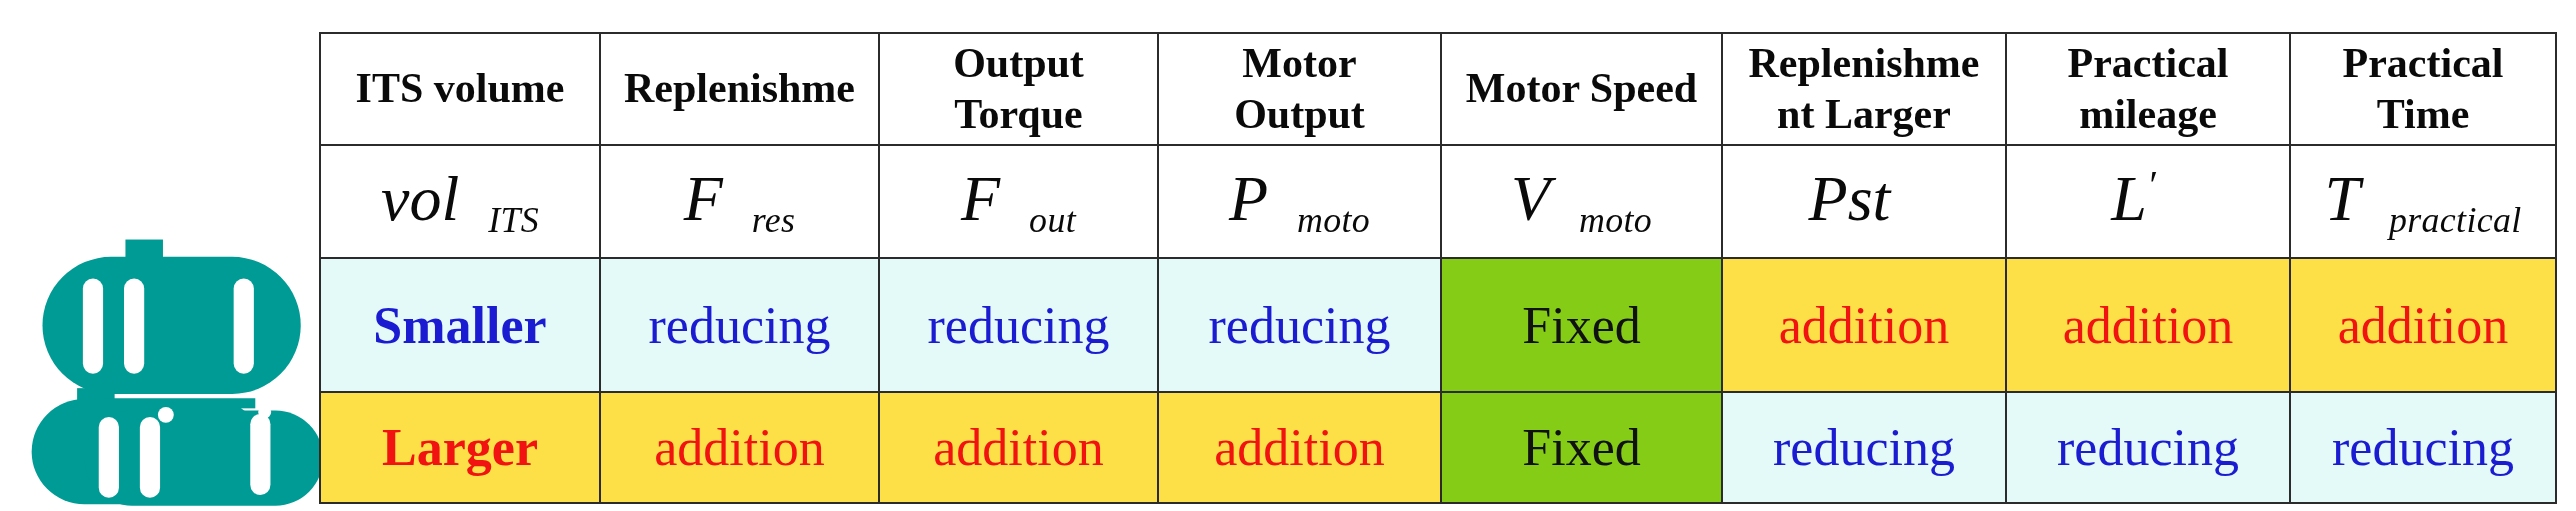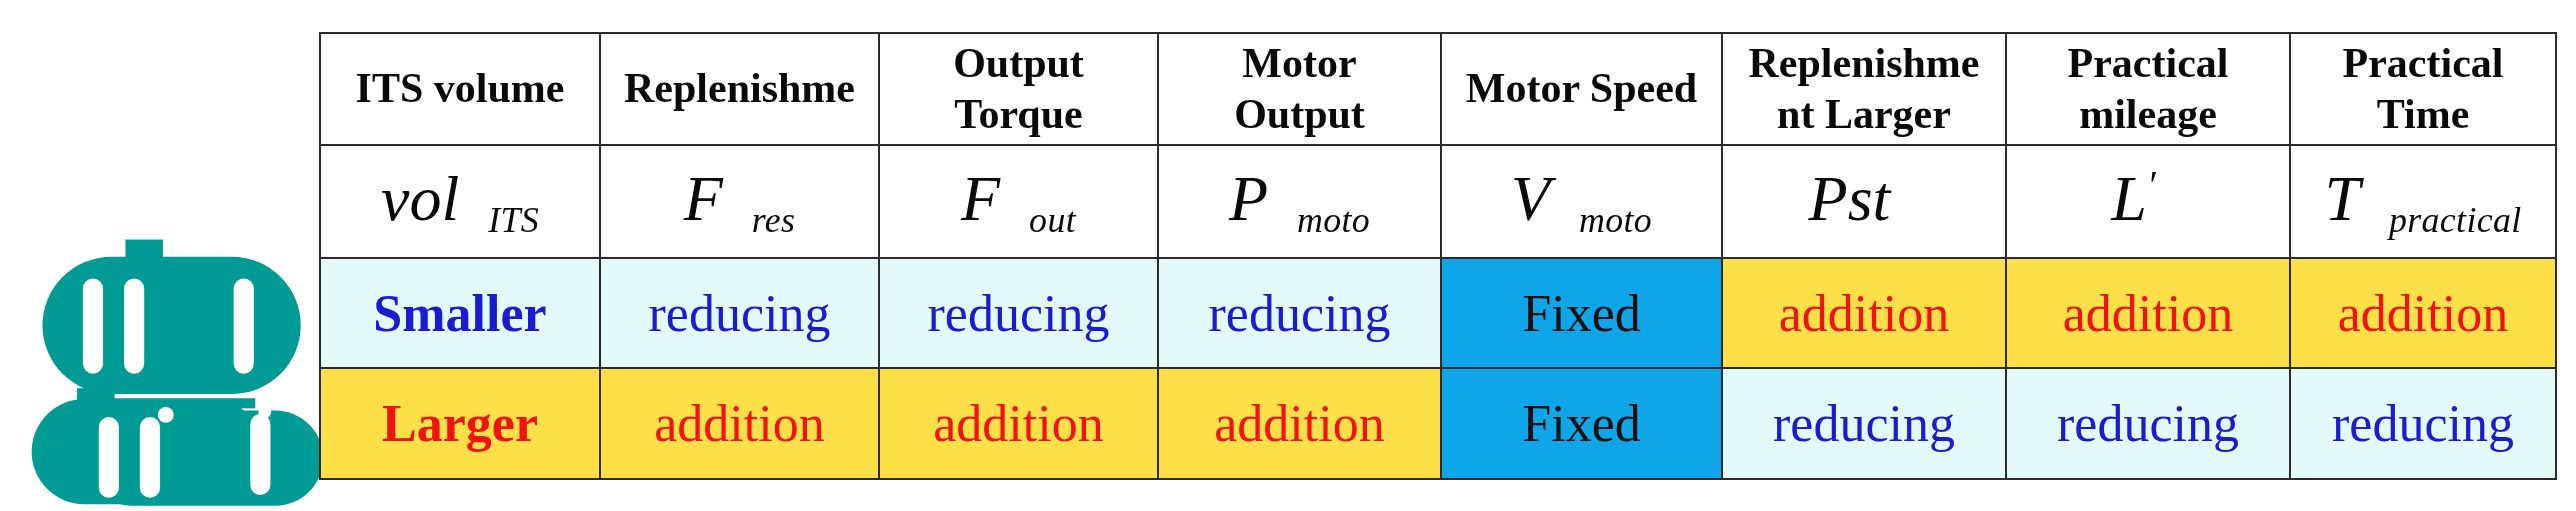--- a/index.html
+++ b/index.html
@@ -11,40 +11,40 @@
 
   
   table.fig{position:absolute;left:319px;top:32px;width:2237px;height:446px;
             border-collapse:collapse;table-layout:fixed;background:#ffffff;
             border:2.9px solid #2b2b2b;}
   table.fig td,table.fig th{border:2.2px solid #2b2b2b;text-align:center;
             vertical-align:middle;padding:0;overflow:hidden;}
 
   tr.hdr{height:112px;}
   tr.sym{height:113px;}
-  tr.data1{height:110px;}
+  tr.data1{height:134px;}
   tr.data2{height:111px;margin-top:44px;}
 
   th.hd{font-weight:bold;font-size:42px;line-height:1.22;color:#0a0a0a;
         white-space:pre-line;background:#ffffff;}
 
   td.sy{font-style:italic;font-size:64px;color:#0a0a0a;background:#ffffff;
         font-weight:400;}
   td.sy .sub{font-size:0.56em;font-style:italic;vertical-align:-0.32em;
              letter-spacing:0.01em;margin-left:29px;}
   td.sy .sup{font-size:0.62em;font-style:italic;vertical-align:0.55em;}
 
   td.cell{font-size:52px;}
   .bold{font-weight:bold;}
   .t-blue{color:#1b1bd2;}
   .t-red{color:#f11212;}
   .t-black{color:#111111;}
   .bg-cyan{background:#e4faf8;}
   .bg-pink{background:#fde047;}
-  .bg-lav{background:#0ea5e9;}
+  .bg-lav{background:#84cc16;}
 </style>
 </head>
 <body>
 
 <svg class="pack-icon" viewBox="0 0 420 382" aria-hidden="true">
   <g fill="#009b94">
 
     <rect x="142" y="6" width="52" height="50"></rect>
 
     <rect x="27" y="30" width="358" height="190" rx="95"></rect>

